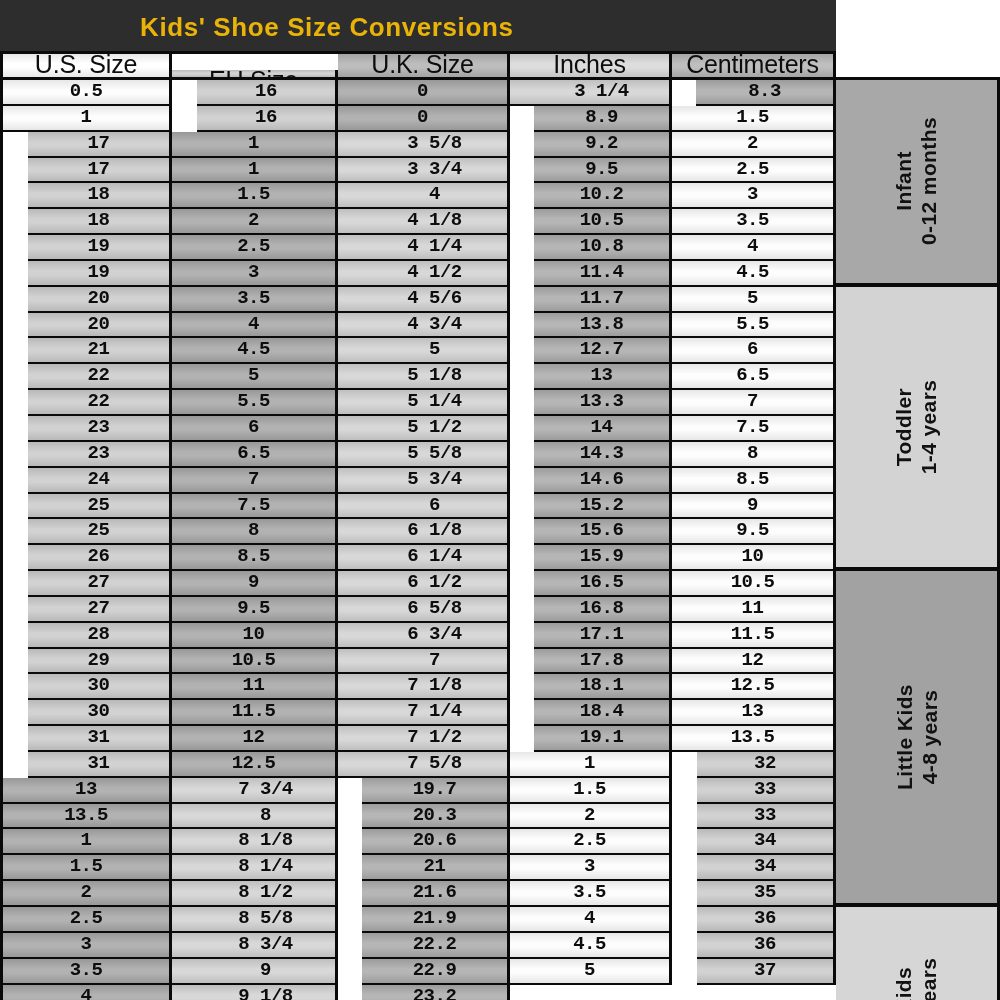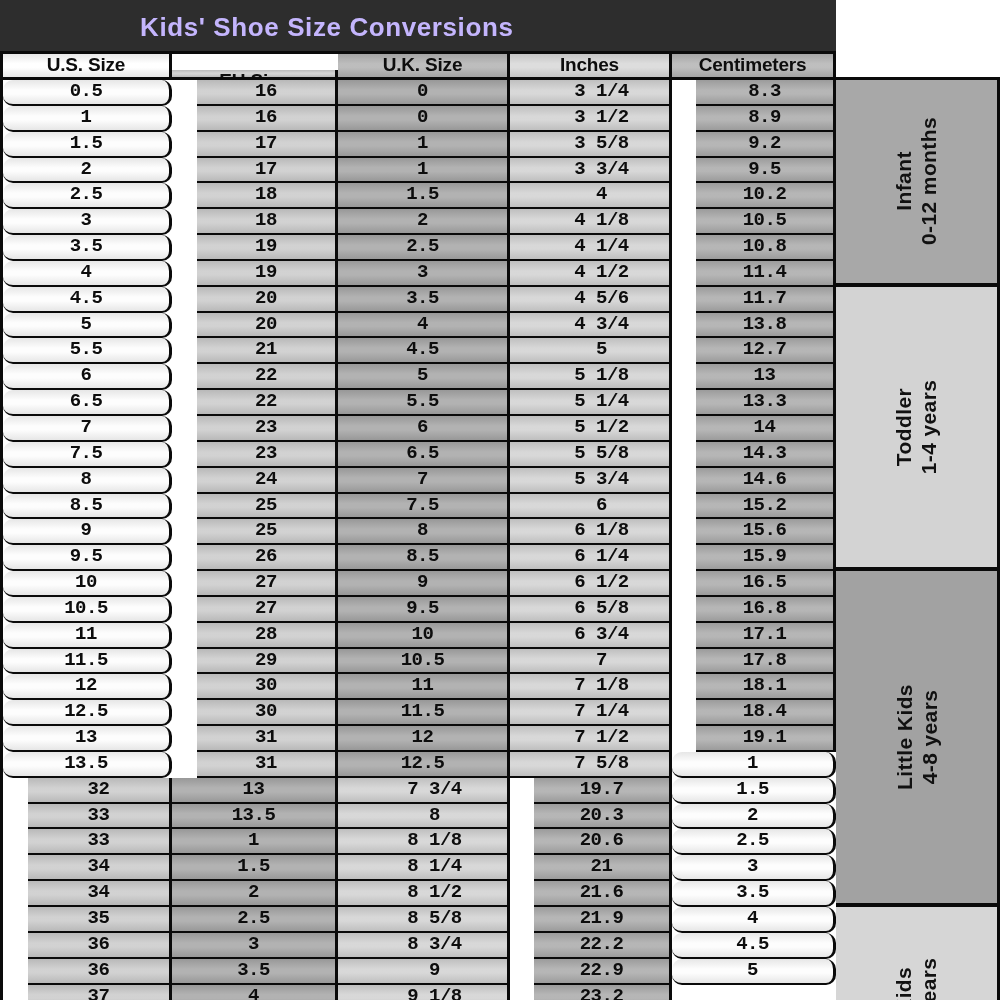--- a/index.html
+++ b/index.html
@@ -9,21 +9,21 @@
     font-family:"Liberation Sans", sans-serif;
     color:#0d0d0d;
   }
   
   #title-bar {
     position:absolute; left:0; top:0; width:836px; height:54px;
     background:var(--titlebar,#2d2d2d);
   }
   #title-text {
     position:absolute; left:140px; top:50%; transform:translateY(-50%);
-    color:#c4b5fd; font-weight:700; font-size:26px; letter-spacing:0.6px;
+    color:#eab308; font-weight:700; font-size:26px; letter-spacing:0.6px;
     white-space:nowrap;
   }
   
   #grid {
     position:absolute; left:0; top:51px; width:836px;
     box-sizing:border-box;
     border-top:3px solid var(--border,#0a0a0a);
     border-left:3px solid var(--border,#0a0a0a);
     display:grid;
     grid-template-columns:169px 166px 172px 162px 164px;
@@ -34,30 +34,30 @@
     box-sizing:border-box;
     border-right:3px solid var(--border,#0a0a0a);
     text-align:center;
     overflow:hidden;
     background-image:linear-gradient(to bottom,
       rgba(0,0,0,0.09), rgba(255,255,255,0.13) 42%,
       rgba(255,255,255,0.13) 58%, rgba(0,0,0,0.09));
   }
   .hc {
     border-bottom:3px solid var(--border,#0a0a0a);
-    font-weight:700; font-size:19px; line-height:21px;
+    font-weight:400; font-size:25px; line-height:21px;
     letter-spacing:-0.2px;
   }
   .dc {
     border-bottom:2px solid var(--border,#0a0a0a);
     font-family:"Liberation Mono", monospace;
     font-weight:700; font-size:19px; line-height:23px;
     letter-spacing:-0.5px;
   }
-  .c0 { background-color:var(--col0,#fdfdfd);border-radius:10px; }
+  .c0 { background-color:var(--col0,#fdfdfd); }
   .c1 { background-color:var(--col1,#cbcbcb);margin-left:25px; }
   .c2 { background-color:var(--col2,#a7a7a7); }
   .c3 { background-color:var(--col3,#d2d2d2);padding-left:24px; }
   .c4 { background-color:var(--col4,#ababab);margin-left:24px; }
   .h0 { background-color:var(--hdr0,#ffffff); }
   .h1 { background-color:var(--hdr1,#cccccc);margin-top:16px; }
   .h2 { background-color:var(--hdr2,#b3b3b3); }
   .h3 { background-color:var(--hdr3,#d8d8d8); }
   .h4 { background-color:var(--hdr4,#b5b5b5); }
   
@@ -94,21 +94,20 @@
       <div class="hc h3">Inches</div>
       <div class="hc h4">Centimeters</div>
       <div class="dc c0">0.5</div>
       <div class="dc c1">16</div>
       <div class="dc c2">0</div>
       <div class="dc c3">3 1/4</div>
       <div class="dc c4">8.3</div>
       <div class="dc c0">1</div>
       <div class="dc c1">16</div>
       <div class="dc c2">0</div>
-      <div class="dc c3">3 1/2</div>
       <div class="dc c4">8.9</div>
       <div class="dc c0">1.5</div>
       <div class="dc c1">17</div>
       <div class="dc c2">1</div>
       <div class="dc c3">3 5/8</div>
       <div class="dc c4">9.2</div>
       <div class="dc c0">2</div>
       <div class="dc c1">17</div>
       <div class="dc c2">1</div>
       <div class="dc c3">3 3/4</div>

